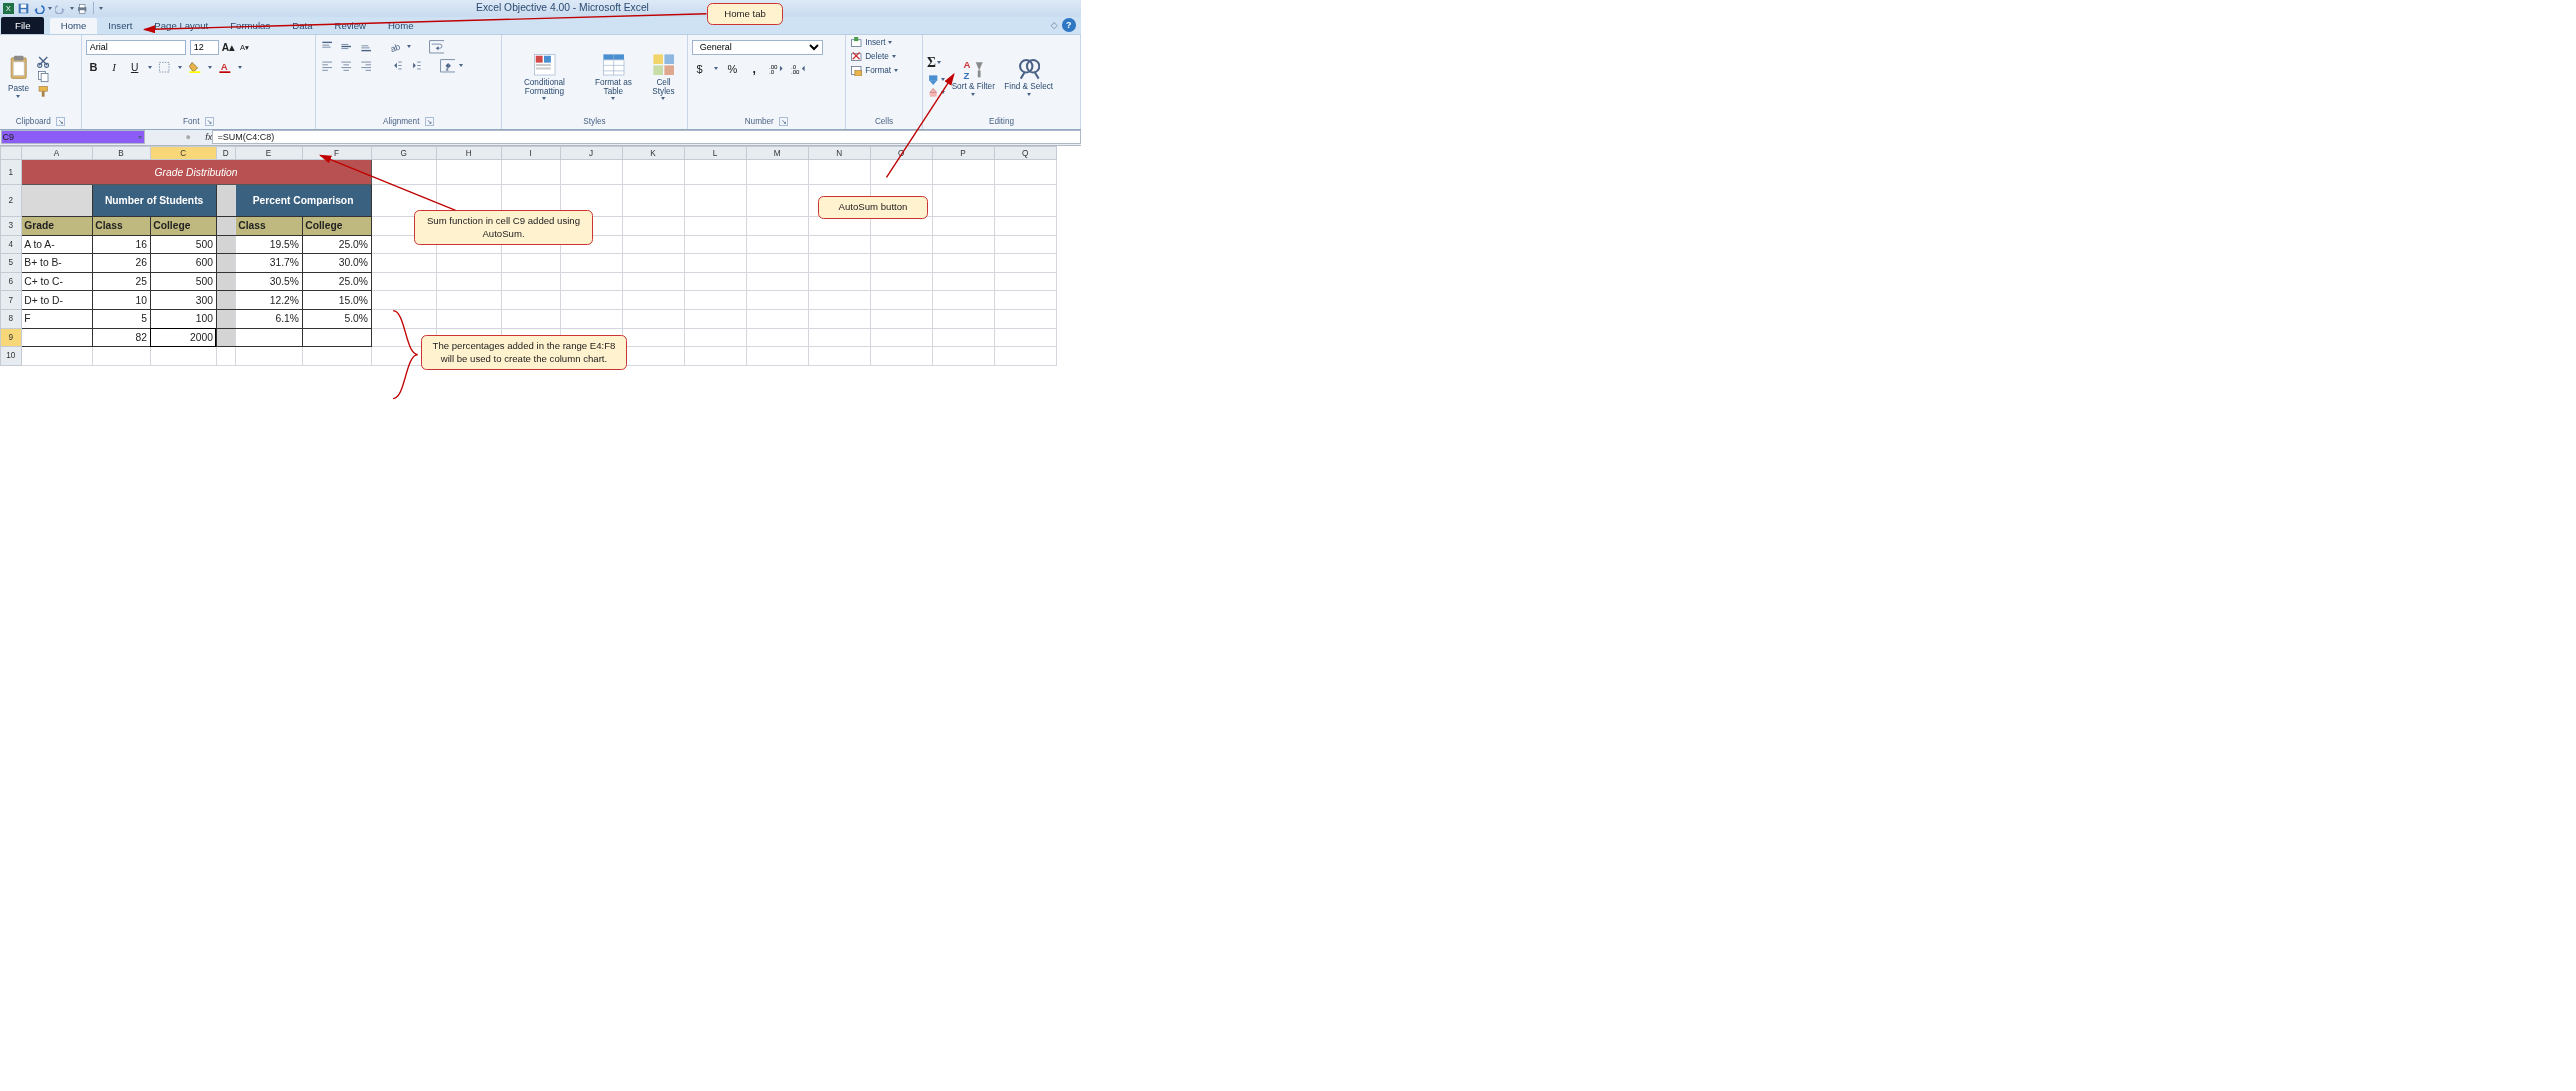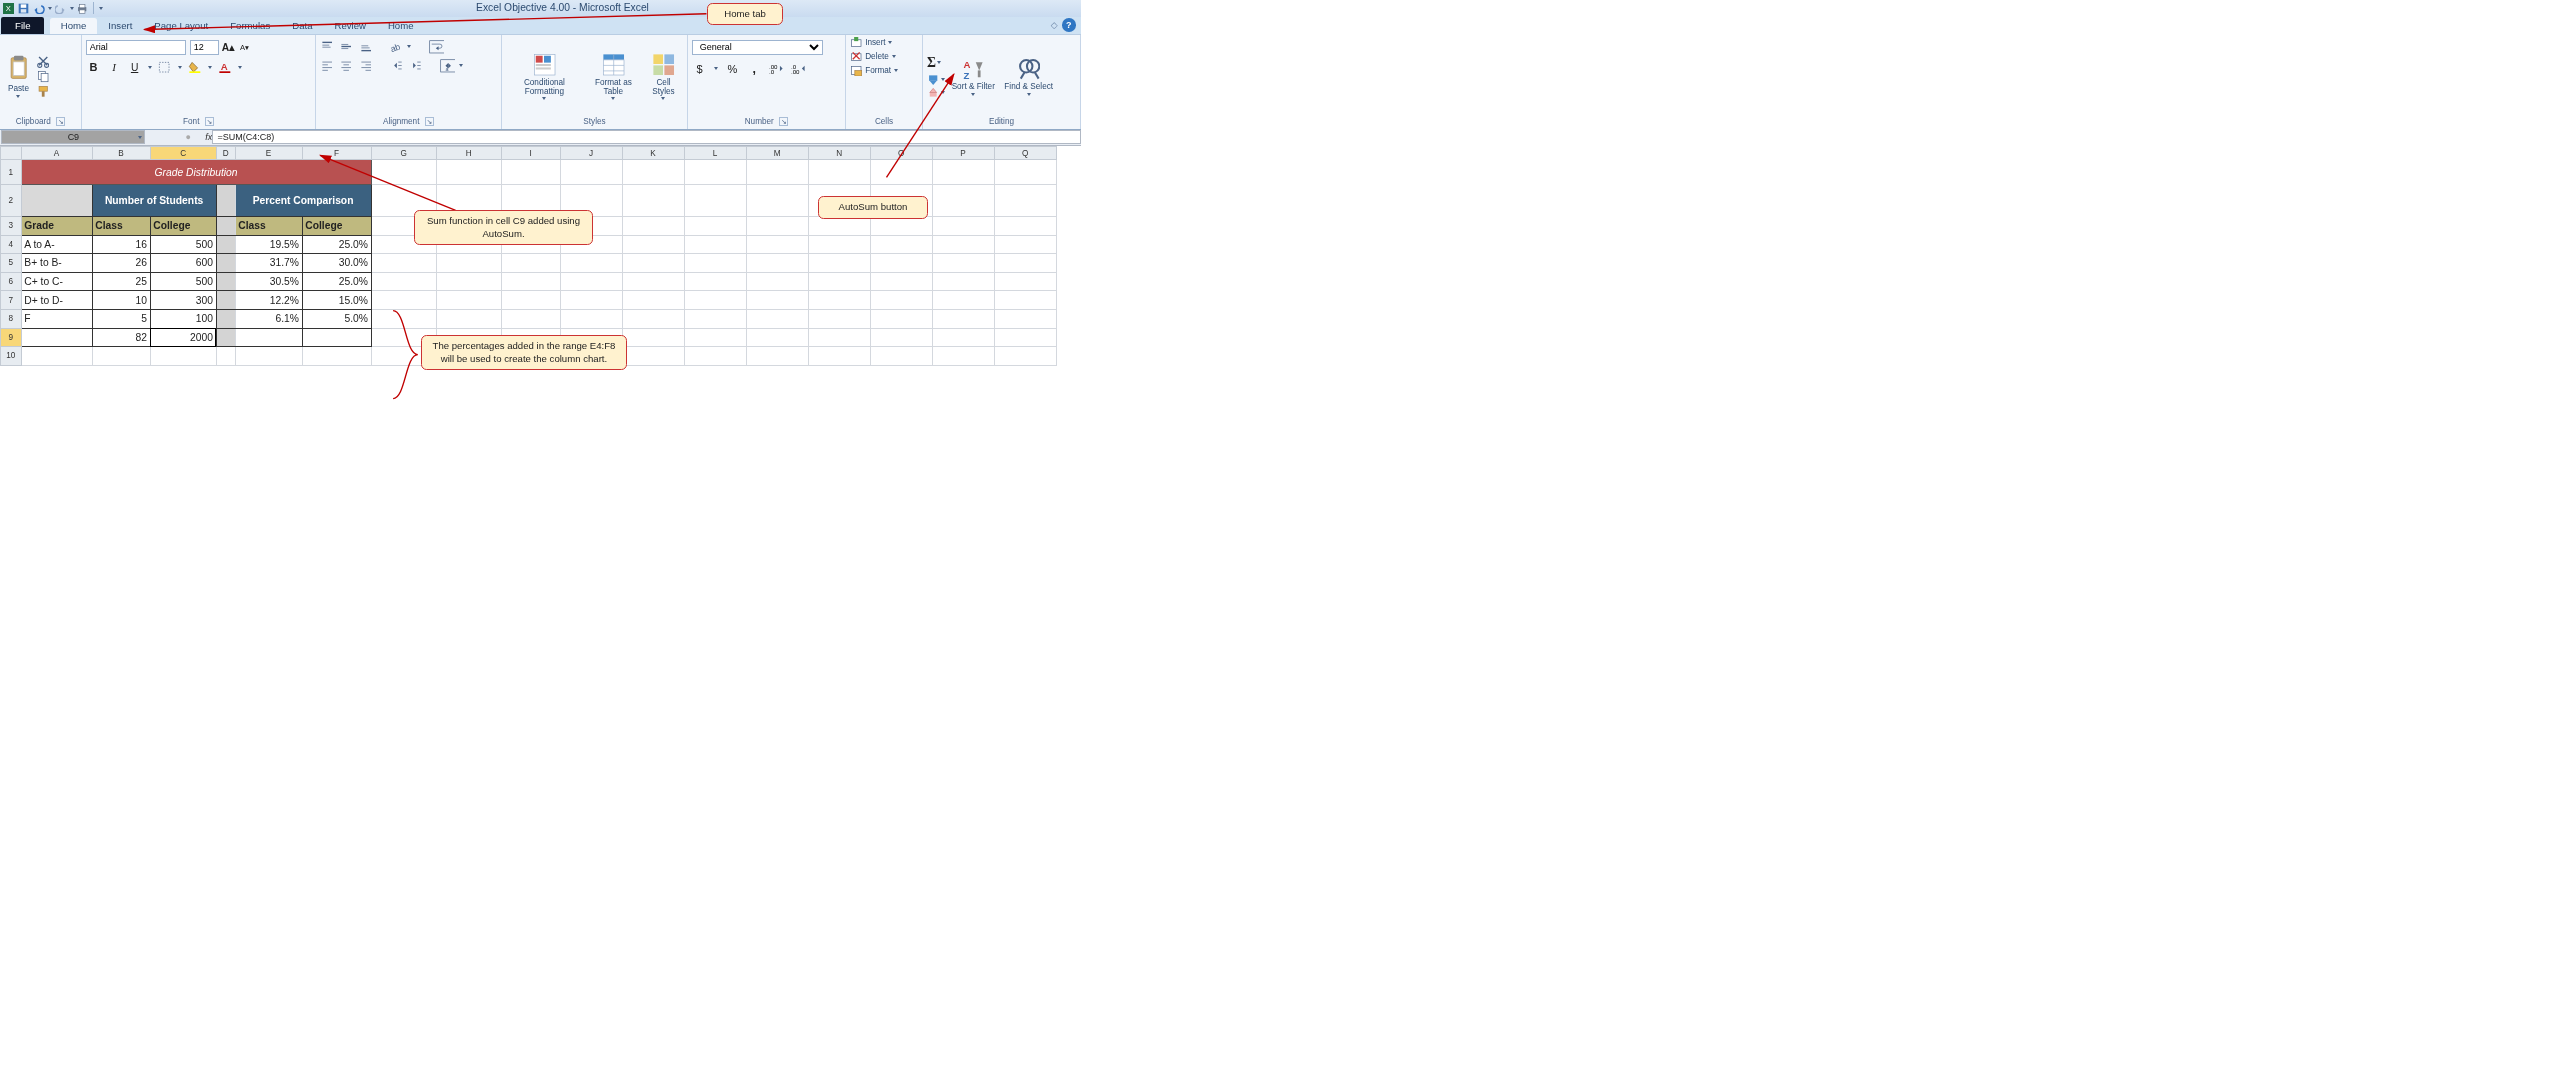--- a/index.html
+++ b/index.html
@@ -27,21 +27,21 @@
 
   .btn-col { display:flex; flex-direction:column; align-items:center; justify-content:center; gap:1.4px; padding:0 2.7px; cursor:pointer;}
   .btn-col span { font-size:8.2px; color:#2c4a6f; text-align:center; line-height:1.1;}
   .mini { width:15px; height:13.7px; display:flex; align-items:center; justify-content:center; cursor:pointer; }
   .row { display:flex; align-items:center; gap:1.4px; }
   .col { display:flex; flex-direction:column; gap:1.4px;}
   select.fake, input.fake { border:0.7px solid #9db4d0; background:#fff; height:15px; font-size:9px; padding:0 2.7px;}
   
   
   .formulabar { height:16.5px; background:#e9eef5; border-bottom:0.7px solid #b0b8c4; display:flex; align-items:center;}
-  .namebox { width:144px; border:0.7px solid #b0b8c4; height:13.7px; margin:0 1.4px; background:#a3a3a3; display:flex; align-items:center; justify-content:center; font-size:9px; position:relative;}
+  .namebox { width:144px; border:0.7px solid #b0b8c4; height:13.7px; margin:0 1.4px; background:#8b5cf6; display:flex; align-items:center; font-size:9px; position:relative;}
   .namebox .dd { position:absolute; right:2.1px; }
   .fx { width:16.5px; text-align:right; font-style:italic; font-size:9px; color:#333; cursor:pointer;}
   .formula-input { flex:1; background:#fff; border:0.7px solid #b0b8c4; height:13.7px; padding:0 4.1px; font-size:9px; display:flex; align-items:center;}
 
   
   .gridwrap { position:relative; background:#fff; height:311px; }
   table.sheet { border-collapse:collapse; table-layout:fixed; }
   .sheet th.colh { background:#e7ecf1; border:0.7px solid #c4cbd4; font-weight:normal; font-size:8.2px; height:13px; color:#333; }
   .sheet th.colh.sel { background:#f8d778; }
   .sheet th.rowh { background:#e7ecf1; border:0.7px solid #c4cbd4; font-weight:normal; width:20.6px; font-size:8.2px; color:#333;}

